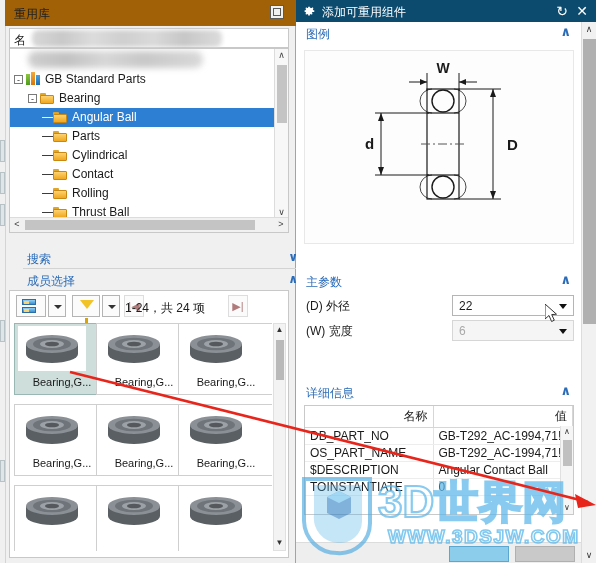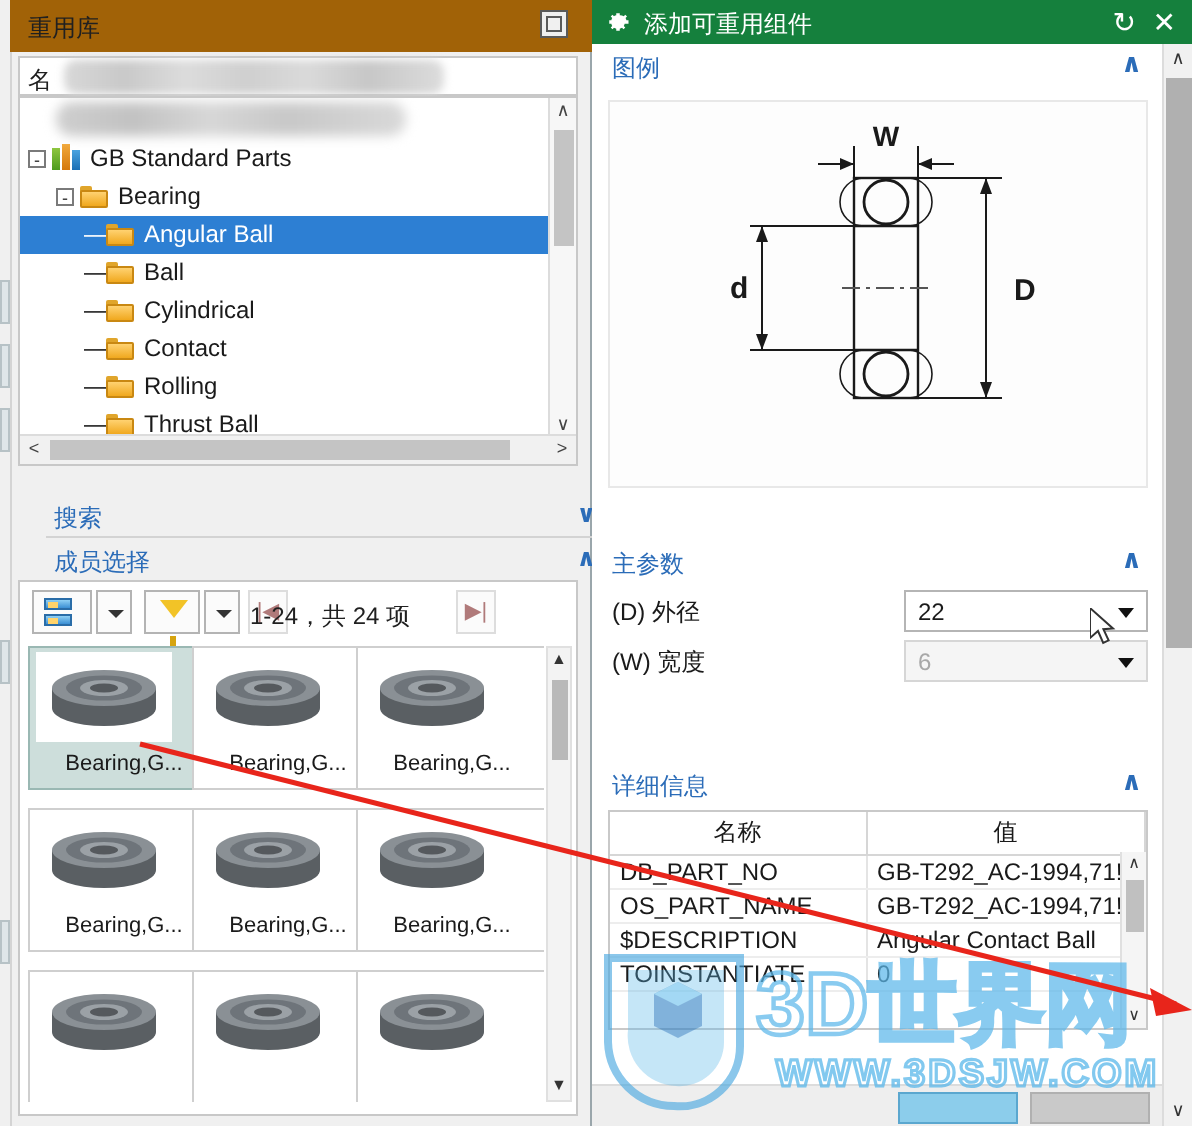--- a/index.html
+++ b/index.html
@@ -101,21 +101,21 @@
   .cell .cap{position:absolute;left:0;right:0;bottom:6px;text-align:center;font-size:11px;color:#1a1a1a;}
   .bring{position:absolute;left:50%;top:50%;transform:translate(-50%,-50%);}
   .mgrid-vsb{position:absolute;right:2px;top:32px;width:13px;height:228px;background:#f3f3f3;border:1px solid #e0e0e0;box-sizing:border-box;}
   .mgrid-vsb .arrow{height:13px;text-align:center;line-height:12px;font-size:8px;color:#333;}
   .mgrid-vsb .thumb{position:absolute;left:2px;top:16px;width:8px;height:40px;background:#b9b9b9;}
   
   #right-panel{
     position:absolute;left:296px;top:0;width:300px;height:563px;background:#ffffff;
   }
   .dlg-title{
-    position:absolute;left:0;top:0;width:300px;height:22px;background:#15803d;color:#ffffff;
+    position:absolute;left:0;top:0;width:300px;height:22px;background:#0c4a6e;color:#ffffff;
   }
   .dlg-title .gear{position:absolute;left:6px;top:4px;width:14px;height:14px;}
   .dlg-title .txt{position:absolute;left:26px;top:4px;font-size:12px;}
   .dlg-title .refresh{position:absolute;right:28px;top:3px;font-size:14px;cursor:pointer;}
   .dlg-title .close{position:absolute;right:8px;top:3px;font-size:14px;cursor:pointer;}
   .rp-body{position:absolute;left:0;top:22px;width:285px;height:541px;background:#ffffff;overflow:hidden;}
   .rsec-hdr{position:relative;height:22px;}
   .rsec-hdr .lbl{position:absolute;left:10px;top:4px;color:#2b6cb8;font-size:12px;}
   .rsec-hdr .chev{position:absolute;right:10px;top:2px;color:#2b6cb8;font-size:13px;font-weight:bold;}
   .img-area{position:absolute;left:8px;top:28px;width:270px;height:194px;background:#fdfdfd;border:1px solid #e8e8e8;box-sizing:border-box;}
@@ -124,21 +124,21 @@
   .prow .plbl{position:absolute;left:2px;top:4px;font-size:12px;color:#1a1a1a;}
   .pfield{position:absolute;left:148px;top:1px;width:122px;height:21px;background:#ffffff;border:1px solid #b5b5b5;box-sizing:border-box;}
   .pfield.dis{background:#f5f5f5;border-color:#d6d6d6;}
   .pfield .pv{position:absolute;left:6px;top:3px;font-size:12px;color:#1a1a1a;}
   .pfield.dis .pv{color:#a8a8a8;}
   .pfield .dd{position:absolute;right:6px;top:8px;width:0;height:0;border-left:4px solid transparent;border-right:4px solid transparent;border-top:5px solid #1466b8;}
   .pfield.dis .dd{border-top-color:#bdbdbd;}
   .pfield.dark .dd{border-top-color:#111;}
   .detail-box{position:absolute;left:8px;top:383px;width:270px;height:110px;border:1px solid #c9c9c9;box-sizing:border-box;background:#fff;}
   .dtable{width:100%;border-collapse:collapse;table-layout:fixed;}
-  .dtable th{font-weight:normal;text-align:center;font-size:12px;padding:2px 5px;border-bottom:1px solid #d6d6d6;border-right:1px solid #d6d6d6;background:#fff;}
+  .dtable th{font-weight:normal;text-align:right;font-size:12px;padding:2px 5px;border-bottom:1px solid #d6d6d6;border-right:1px solid #d6d6d6;background:#fff;}
   .dtable td{font-size:12px;padding:1px 5px;border-bottom:1px solid #ededed;border-right:1px solid #e4e4e4;white-space:nowrap;overflow:hidden;}
   .dtable col.c1{width:128px;}
   .dt-vsb{position:absolute;right:0;top:20px;width:13px;bottom:0;background:#f5f5f5;border-left:1px solid #e0e0e0;box-sizing:border-box;}
   .dt-vsb .arrow{height:12px;text-align:center;line-height:11px;font-size:8px;color:#333;}
   .dt-vsb .thumb{position:absolute;left:2px;top:14px;width:9px;height:26px;background:#c0c0c0;}
   .rp-vsb{position:absolute;right:0;top:22px;width:15px;height:541px;background:#f1f1f1;border-left:1px solid #dcdcdc;box-sizing:border-box;}
   .rp-vsb .arrow{height:15px;text-align:center;line-height:14px;font-size:9px;color:#333;}
   .rp-vsb .thumb{position:absolute;left:1px;top:17px;width:13px;height:285px;background:#b0b0b0;}
   .footer{position:absolute;left:0;bottom:0;width:285px;height:20px;background:#eeeeee;border-top:1px solid #dcdcdc;}
   .fbtn{position:absolute;bottom:1px;width:60px;height:16px;border:1px solid #9fb9c9;box-sizing:border-box;}
@@ -171,21 +171,21 @@
     <div class="name-label">名</div>
     <div class="name-blur"></div>
   </div>
 
   <div class="tree-box">
     <div class="tree-blur"></div>
     <div id="tree-rows">
         <div class="tree-row" style="padding-left: 4px; margin-top: 21px;"><span class="tw">-</span><span class="libicon"><span class="b1"></span><span class="b2"></span><span class="b3"></span></span><span>GB Standard Parts</span></div>
         <div class="tree-row" style="padding-left: 18px;"><span class="tw">-</span><span class="folder"></span><span>Bearing</span></div>
         <div class="tree-row sel" style="padding-left: 32px;"><span class="dots">—</span><span class="folder"></span><span>Angular Ball</span></div>
-        <div class="tree-row" style="padding-left: 32px;"><span class="dots">—</span><span class="folder"></span><span>Ball</span></div>
+        <div class="tree-row" style="padding-left: 32px;"><span class="dots">—</span><span class="folder"></span><span>Parts</span></div>
         <div class="tree-row" style="padding-left: 32px;"><span class="dots">—</span><span class="folder"></span><span>Cylindrical</span></div>
         <div class="tree-row" style="padding-left: 32px;"><span class="dots">—</span><span class="folder"></span><span>Contact</span></div>
         <div class="tree-row" style="padding-left: 32px;"><span class="dots">—</span><span class="folder"></span><span>Rolling</span></div>
         <div class="tree-row" style="padding-left: 32px;"><span class="dots">—</span><span class="folder"></span><span>Thrust Ball</span></div>
         <div class="tree-row" style="padding-left: 32px;"><span class="dots">—</span><span class="folder"></span><span>Thrust Combined</span></div>
       </div>
     <div class="tree-vsb">
       <div class="arrow">∧</div>
       <div class="thumb"></div>
       <div class="arrow" style="position:absolute;bottom:0;left:0;right:0;">∨</div>

